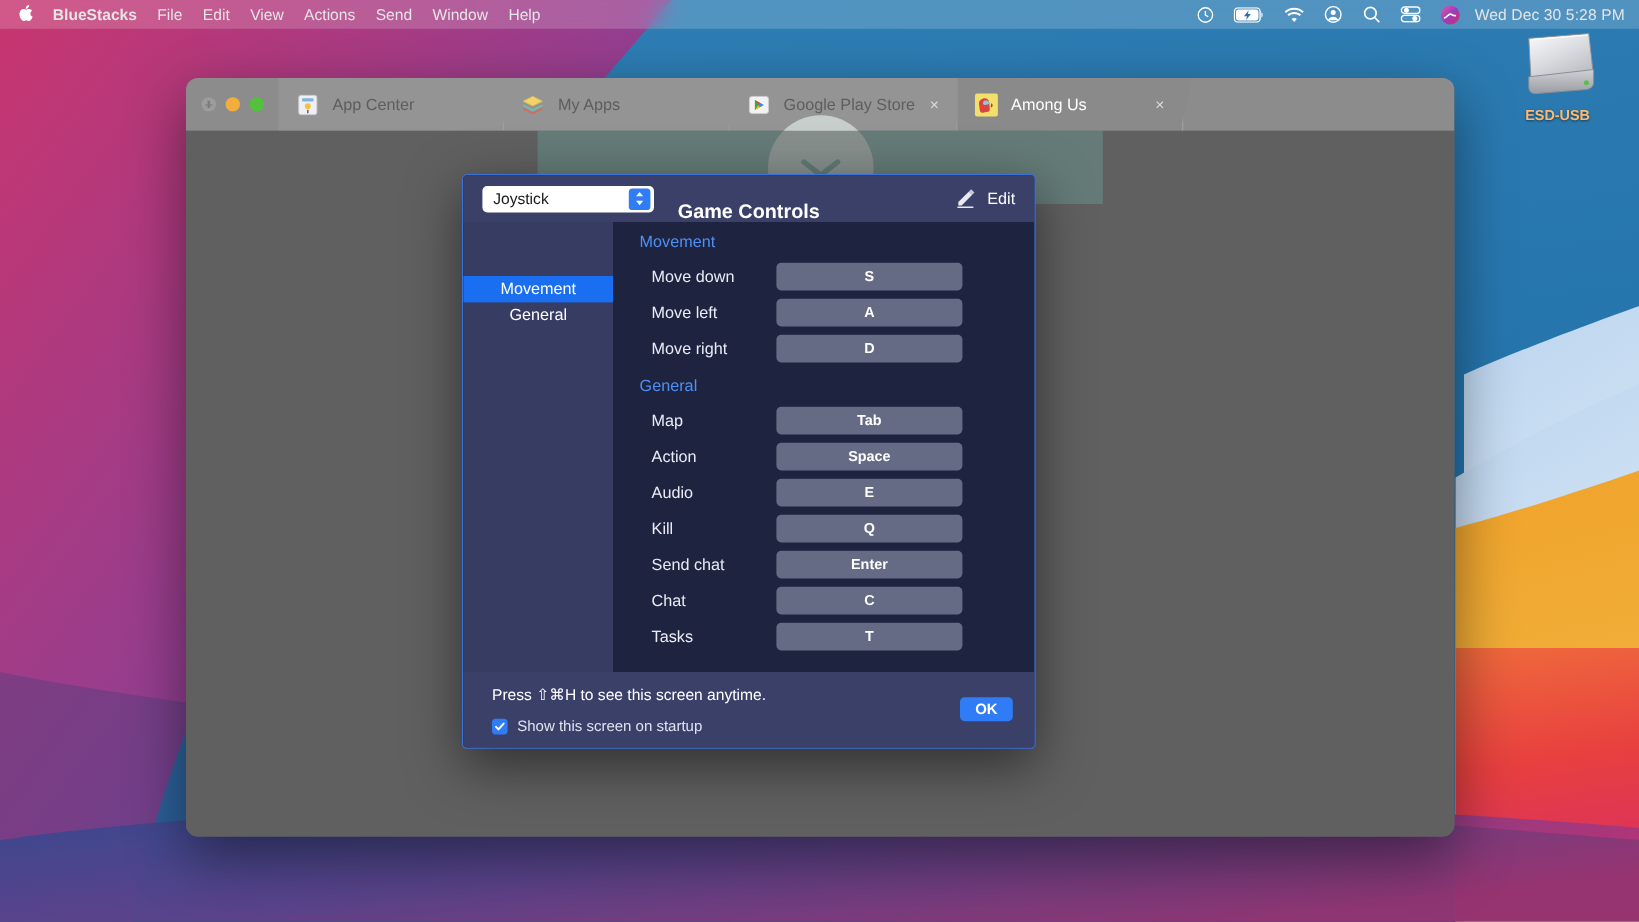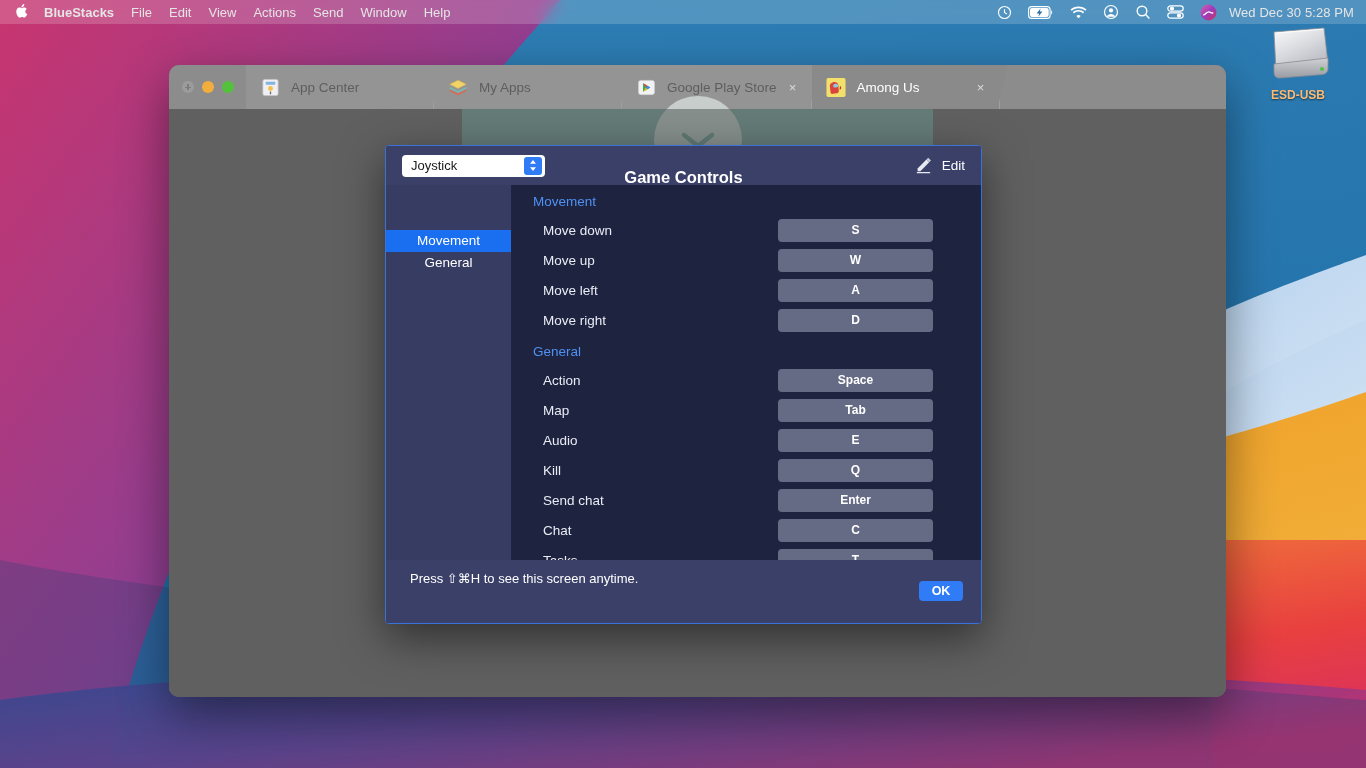--- a/index.html
+++ b/index.html
@@ -41,21 +41,21 @@
     position:absolute; right:18px; top:24px; width:100px;
     z-index:20; text-align:center; color:#fdba74;
   }
   #drive-icon .dlabel {
     margin-top:2px; font-size:12px; font-weight:bold;
     text-shadow:0 1px 2px rgba(0,0,0,0.55);
   }
 
   
   #bs-window {
-    position:absolute; left:169px; top:65px; width:1057px; height:632px;
+    position:absolute; left:155px; top:65px; width:1057px; height:632px;
     z-index:30;
     border-radius:10px;
     overflow:hidden;
     box-shadow:0 18px 50px rgba(0,0,0,0.45);
     background:#6e6e6e;
   }
   #bs-tabbar {
     height:44px; width:100%;
     background:#8c8c8c;
     display:flex; align-items:stretch;
@@ -115,21 +115,21 @@
     background:rgba(220,228,225,0.72);
     display:flex; align-items:center; justify-content:center;
   }
   #app-strip .chevbtn svg { display:block; }
   #bs-dim {
     position:absolute; inset:0; background:rgba(85,85,85,0.55);
   }
 
   
   #dialog {
-    position:absolute; left:385px; top:145px; width:597px; height:479px;
+    position:absolute; left:385px; top:145px; width:478px; height:479px;
     z-index:40;
     background:#232848;
     border-radius:4px;
     border:1px solid #3b72d9;
     box-shadow:0 14px 44px rgba(0,0,0,0.5);
     display:flex; flex-direction:column;
     overflow:hidden;
     font-size:13px;
   }
   #dlg-header {
@@ -179,21 +179,21 @@
   #dlg-content {
     flex:1; background:#1e2340; padding:0 0 0 0;
     overflow:hidden; position:relative;
   }
   .sec-head {
     color:#4f91f2; font-size:13.5px;
     padding:9px 0 6px 22px;
   }
   .ctrl-row {
     display:flex; align-items:center;
-    height:30px; padding-left:32px; padding-right:48px;
+    height:30px; padding-left:32px; padding-right:60px;
   }
   .ctrl-row .cname { color:#e9ecf5; font-size:13.5px; flex:1; }
   .ctrl-row .ckey {
     width:155px; height:23px; flex:0 0 155px;
     background:#666b85; border-radius:4px;
     display:flex; align-items:center; justify-content:center;
     color:#ffffff; font-size:12px; font-weight:bold;
   }
   #dlg-footer {
     flex:0 0 63px; background:#3b4069;
@@ -470,42 +470,38 @@
     </div>
 
     <div id="dlg-content">
 
       <div class="sec-head">Movement</div>
       <div class="ctrl-row">
         <span class="cname">Move down</span>
         <span class="ckey">S</span>
       </div>
       <div class="ctrl-row">
-        <span class="cname">Move up</span>
-        <span class="ckey">W</span>
-      </div>
-      <div class="ctrl-row">
         <span class="cname">Move left</span>
         <span class="ckey">A</span>
       </div>
       <div class="ctrl-row">
         <span class="cname">Move right</span>
         <span class="ckey">D</span>
       </div>
 
       <div class="sec-head">General</div>
       <div class="ctrl-row">
+        <span class="cname">Map</span>
+        <span class="ckey">Tab</span>
+      </div>
+      <div class="ctrl-row">
         <span class="cname">Action</span>
         <span class="ckey">Space</span>
       </div>
       <div class="ctrl-row">
-        <span class="cname">Map</span>
-        <span class="ckey">Tab</span>
-      </div>
-      <div class="ctrl-row">
         <span class="cname">Audio</span>
         <span class="ckey">E</span>
       </div>
       <div class="ctrl-row">
         <span class="cname">Kill</span>
         <span class="ckey">Q</span>
       </div>
       <div class="ctrl-row">
         <span class="cname">Send chat</span>
         <span class="ckey">Enter</span>
@@ -516,15 +512,23 @@
       </div>
       <div class="ctrl-row">
         <span class="cname">Tasks</span>
         <span class="ckey">T</span>
       </div>
     </div>
   </div>
 
   <div id="dlg-footer">
     <div class="hint">Press ⇧⌘H to see this screen anytime.</div>
+    <div class="chkrow">
+      <span class="chkbox">
+        <svg width="9" height="9" viewBox="0 0 10 10" fill="none" stroke="#ffffff" stroke-width="1.8" stroke-linecap="round" stroke-linejoin="round" xmlns="http://www.w3.org/2000/svg">
+          <path d="M1.5 5.2 L3.8 7.6 L8.5 2.2"></path>
+        </svg>
+      </span>
+      <span class="chklabel">Show this screen on startup</span>
+    </div>
     <div id="ok-btn">OK</div>
   </div>
 </div>
 
 </body></html>

